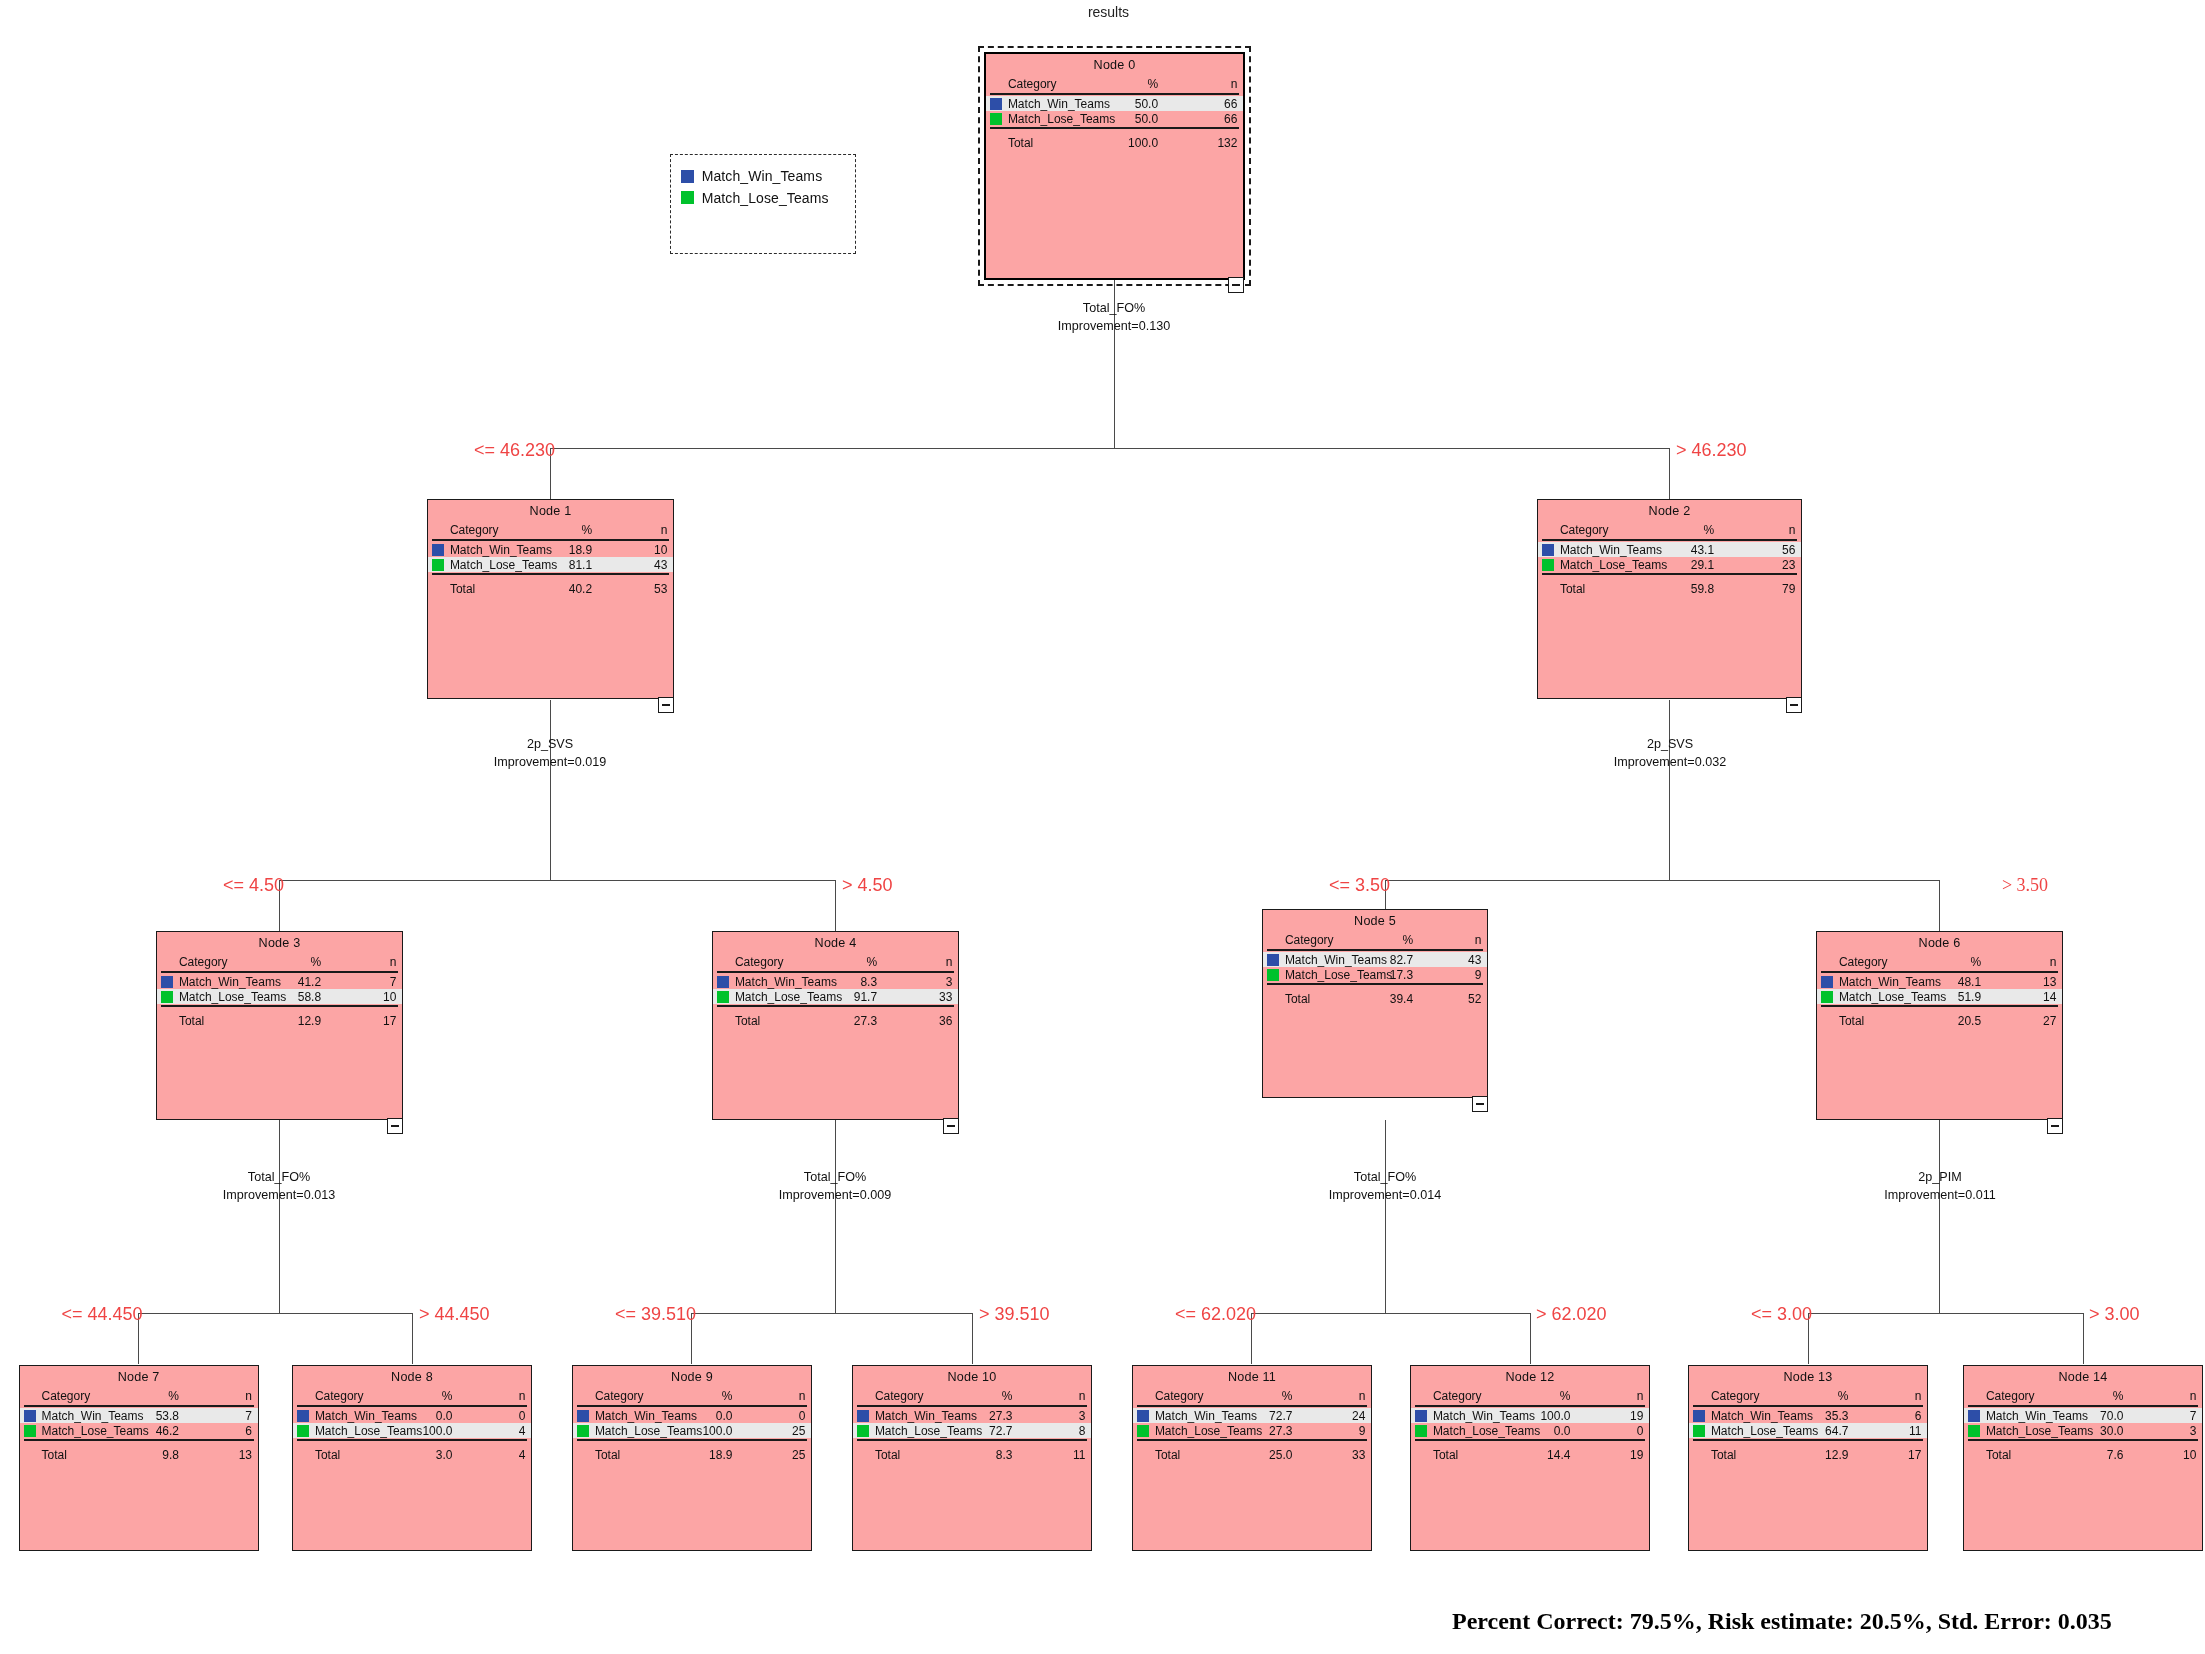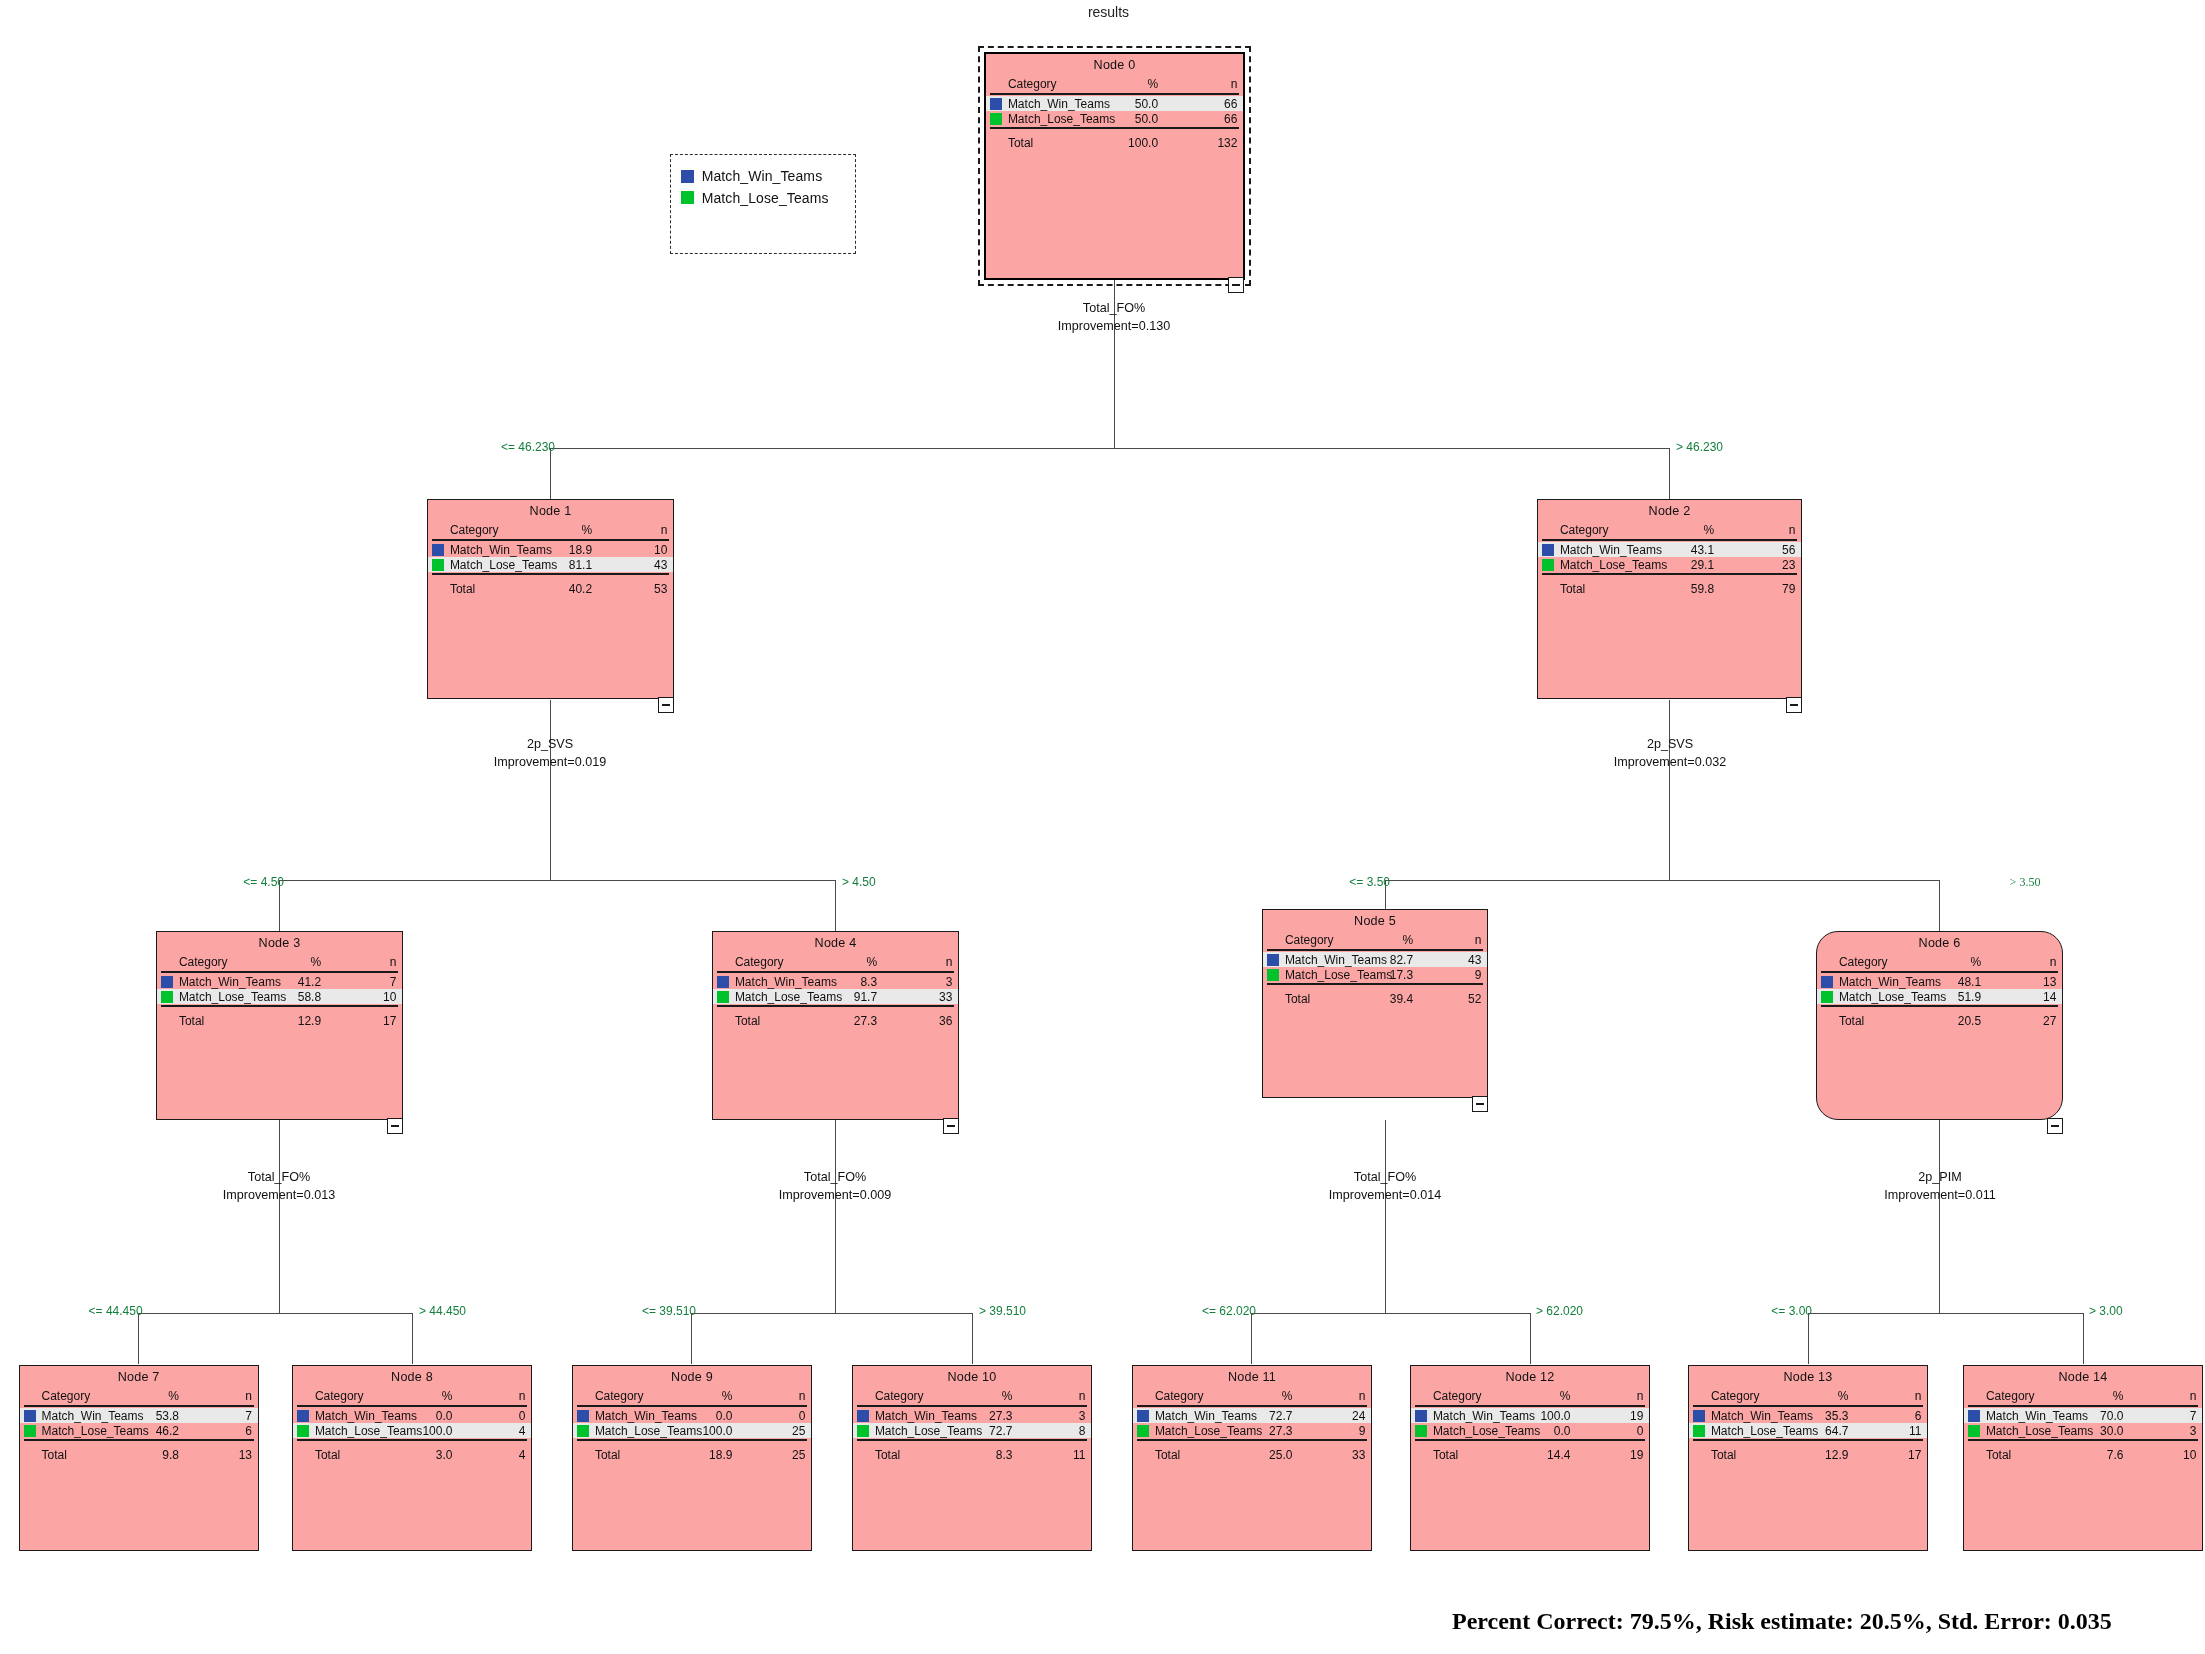--- a/index.html
+++ b/index.html
@@ -63,21 +63,21 @@
   .ln{position:absolute;background:#4a4a4a;}
   .lnv{width:1.4px;}
   .lnh{height:1.4px;}
 
   
   .split-label{
     position:absolute;text-align:center;font-size:12.6px;color:#111;
     line-height:1.42;white-space:nowrap;
   }
   .edge-label{
-    position:absolute;text-align:center;font-size:12px;color:#15803d;white-space:nowrap;
+    position:absolute;text-align:center;font-size:18px;color:#ef4444;white-space:nowrap;
   }
 
   
   .footer{
     position:absolute;font-family:"Liberation Serif","DejaVu Serif",serif;
     font-weight:bold;font-size:24px;color:#000;white-space:nowrap;
   }
 </style>
 </head>
 <body>
@@ -391,21 +391,21 @@
           <tr class="tot">
             <td class="c-sw"></td>
             <td class="c-cat">Total</td>
             <td class="c-pct">39.4</td>
             <td class="c-n">52</td>
           </tr>
         </tbody>
       </table>
       <div class="collapse"></div>
     </div>
-    <div class="node" style="left: 1816px; top: 931px; width: 247px; height: 189px; border-radius: 22px;">
+    <div class="node" style="left: 1816px; top: 931px; width: 247px; height: 189px;">
       <div class="node-title">Node 6</div>
       <table class="tbl">
         <tbody>
           <tr class="hdr">
             <td class="c-sw"></td>
             <td class="c-cat">Category</td>
             <td class="c-pct">%</td>
             <td class="c-n">n</td>
           </tr>
           <tr class="rule-row">

